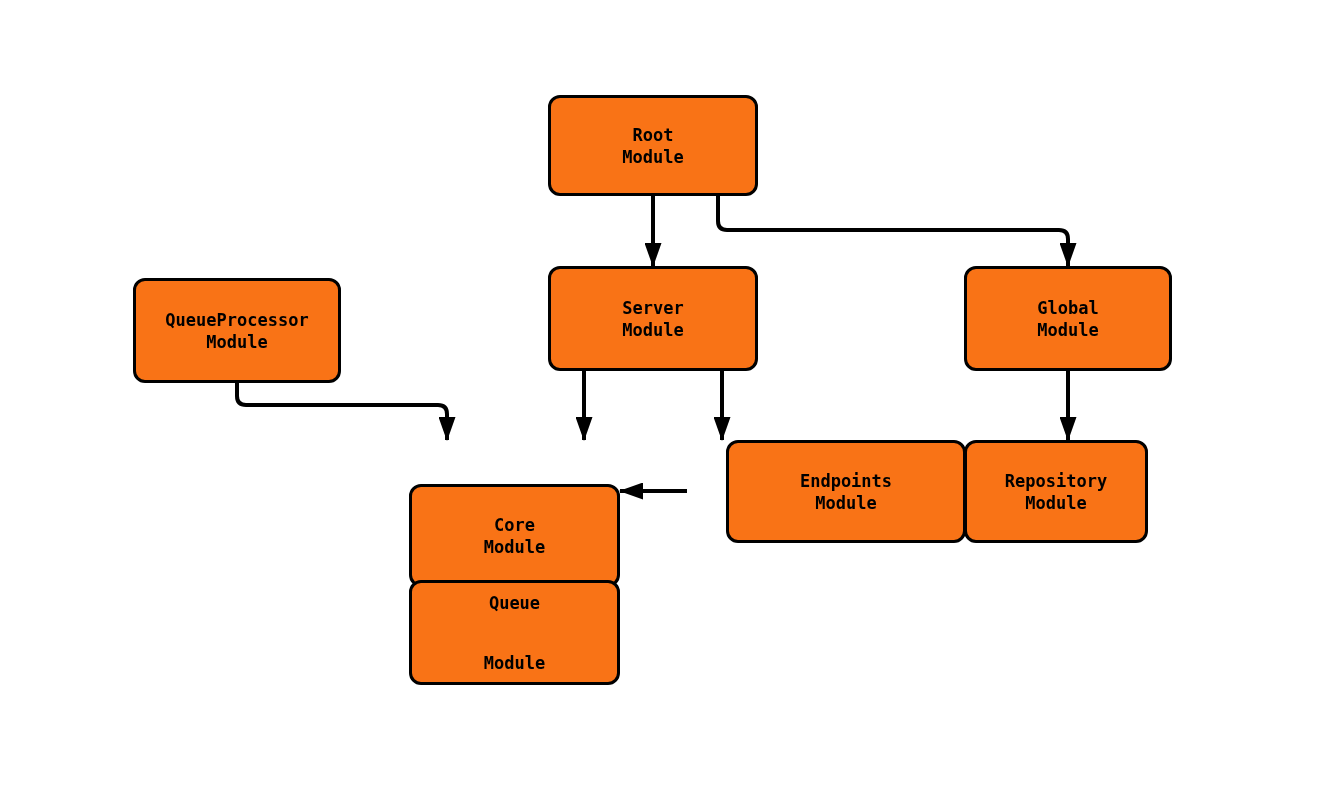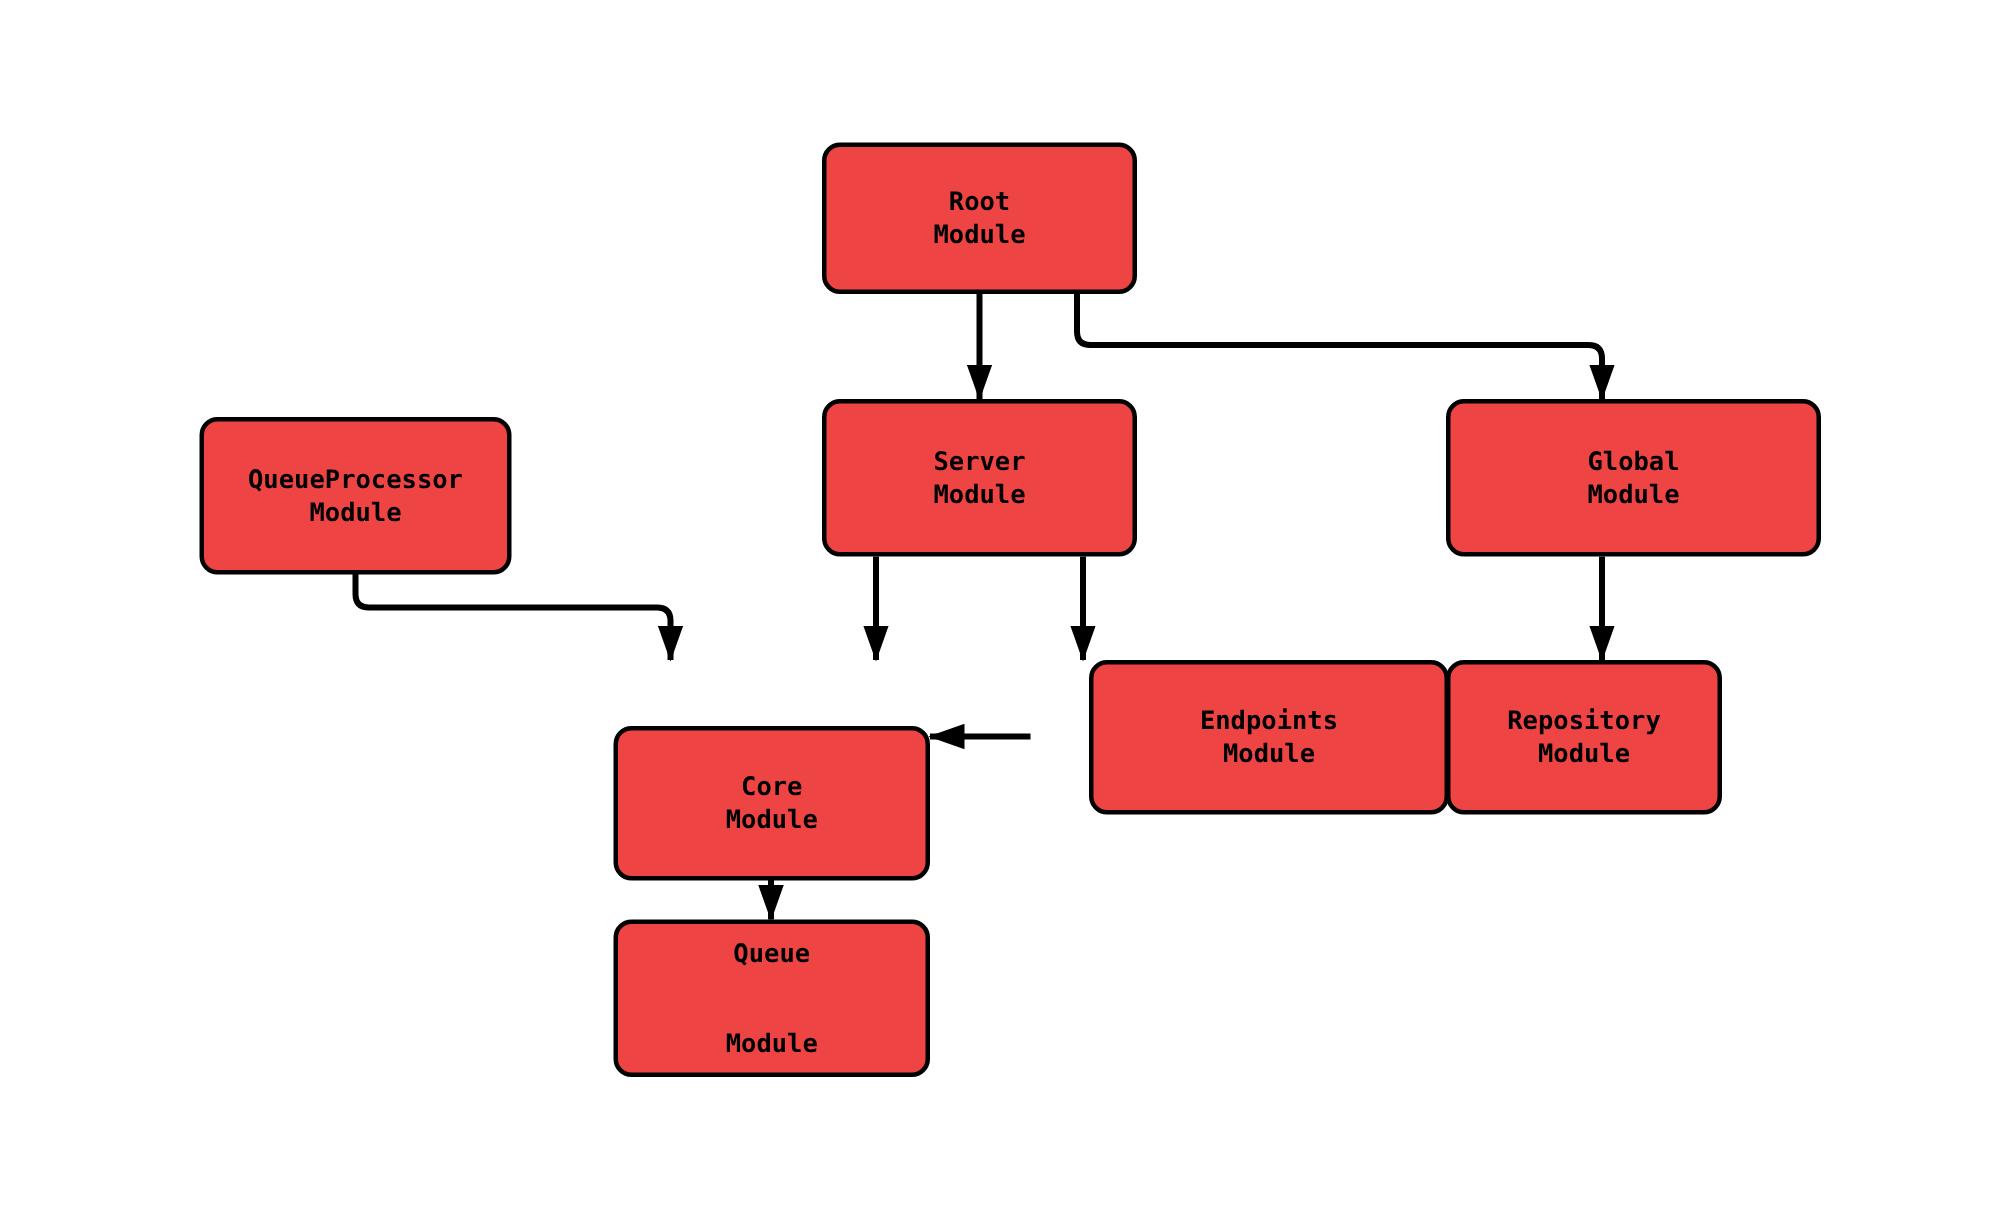--- a/index.html
+++ b/index.html
@@ -24,21 +24,21 @@
     position: absolute;
     left: 0;
     top: 0;
     width: 1337px;
     height: 809px;
     pointer-events: none;
   }
   .node {
     position: absolute;
     box-sizing: border-box;
-    background: #ef4444;
+    background: #f97316;
     border: 3px solid #000000;
     border-radius: 12px;
     display: flex;
     flex-direction: column;
     align-items: center;
     justify-content: center;
     text-align: center;
     color: #000000;
     font-family: "DejaVu Sans Mono", "Liberation Mono", monospace;
     font-size: 17px;
@@ -92,38 +92,38 @@
   <div class="node" style="left:133px; top:266px; width:208px; height:105px;margin-top:12px;">
     <span class="line">QueueProcessor</span>
     <span class="line">Module</span>
   </div>
 
   <div class="node" style="left:548px; top:266px; width:210px; height:105px;">
     <span class="line">Server</span>
     <span class="line">Module</span>
   </div>
 
-  <div class="node" style="left:964px; top:266px; width:250px; height:105px;">
+  <div class="node" style="left:964px; top:266px; width:208px; height:105px;">
     <span class="line">Global</span>
     <span class="line">Module</span>
   </div>
 
   <div class="node" style="left:409px; top:440px; width:211px; height:103px;margin-top:44px;">
     <span class="line">Core</span>
     <span class="line">Module</span>
   </div>
 
   <div class="node" style="left:726px; top:440px; width:240px; height:103px;">
     <span class="line">Endpoints</span>
     <span class="line">Module</span>
   </div>
 
   <div class="node" style="left:964px; top:440px; width:184px; height:103px;">
     <span class="line">Repository</span>
     <span class="line">Module</span>
   </div>
 
-  <div class="node" style="left:409px; top:613px; width:211px; height:105px;gap:38px;">
+  <div class="node" style="left:409px; top:580px; width:211px; height:105px;gap:38px;">
     <span class="line">Queue</span>
     <span class="line">Module</span>
   </div>
 
 </div>
 
 </body></html>

